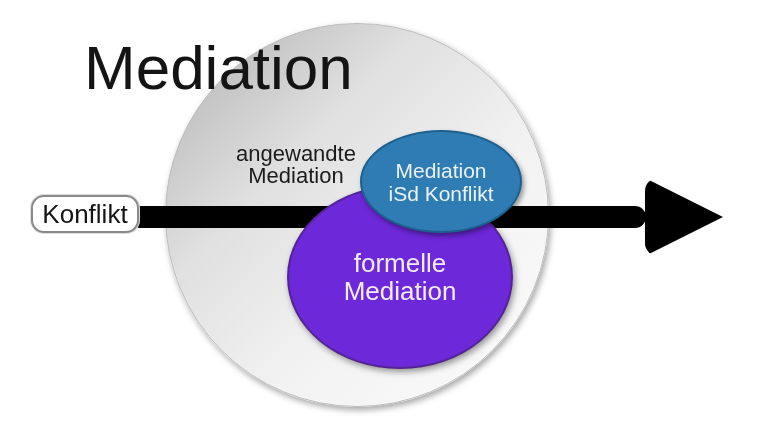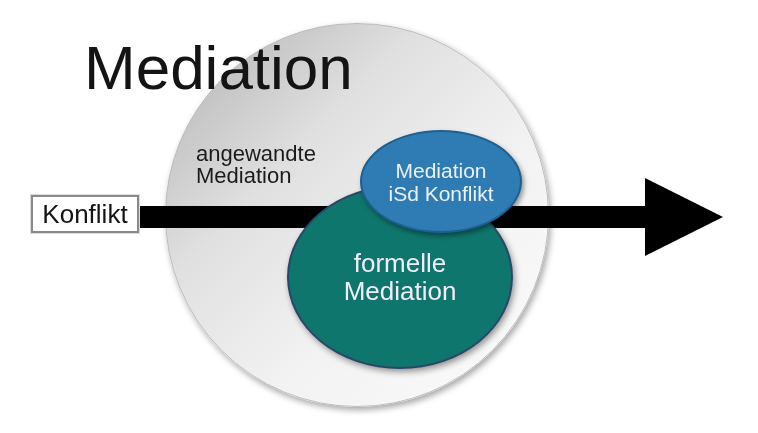--- a/index.html
+++ b/index.html
@@ -1,15 +1,15 @@
 <!DOCTYPE html>
 <html><head>
 <meta charset="utf-8">
 <style>
-  * { margin:0; padding:0; box-sizing:border-box; }
+  * { margin:0; padding:0; box-sizing:border-box;border-radius:13px; }
   html,body { width:758px; height:433px; background:#ffffff; overflow:hidden; }
   body { font-family:"Liberation Sans", sans-serif; }
   .stage { position:relative; width:758px; height:433px; background:#fff; }
 
   
   .big-circle {
     position:absolute; left:165px; top:23px; width:384px; height:384px;
     border-radius:50%;
     background:linear-gradient(135deg,#9a9a9a 0%,#c2c2c2 13%,#e0e0e0 34%,#f2f2f2 62%,#fcfcfc 100%);
     border:1px solid #bcbcbc;
@@ -20,21 +20,21 @@
   .title {
     position:absolute; left:84px; top:37px;
     font-size:62px; line-height:62px; font-weight:400;
     color:#141414; letter-spacing:0;
     white-space:nowrap;
   }
 
   
   .outer-label {
     position:absolute; left:196px; top:143px; width:200px;
-    text-align:left; font-size:22px; line-height:22px; color:#1b1b1b;
+    text-align:center; font-size:22px; line-height:22px; color:#1b1b1b;
   }
   .outer-label span { display:block; }
 
   
   .arrow-bar {
     position:absolute; left:129px; top:206px; width:517px; height:22px;
     background:#000;
   }
   .arrow-head {
     position:absolute; left:645px; top:178px; width:0; height:0;
@@ -87,21 +87,21 @@
   <div class="title">Mediation</div>
 
   <div class="outer-label">
     <span>angewandte</span>
     <span>Mediation</span>
   </div>
 
   <div class="arrow-bar" style="background-color: rgb(0, 0, 0);"></div>
   <div class="arrow-head" style="border-left-color: rgb(0, 0, 0);"></div>
 
-  <div class="purple-ellipse" style="background-color: #0f766e;">
+  <div class="purple-ellipse" style="background-color: #6d28d9;">
     <span>formelle</span>
     <span>Mediation</span>
   </div>
 
   <div class="blue-ellipse" style="background-color: rgb(46, 124, 179); border-color: rgb(29, 96, 143);">
     <span>Mediation</span>
     <span>iSd Konflikt</span>
   </div>
 
   <div class="konflikt-box" style="border-color: rgb(138, 138, 138);">

